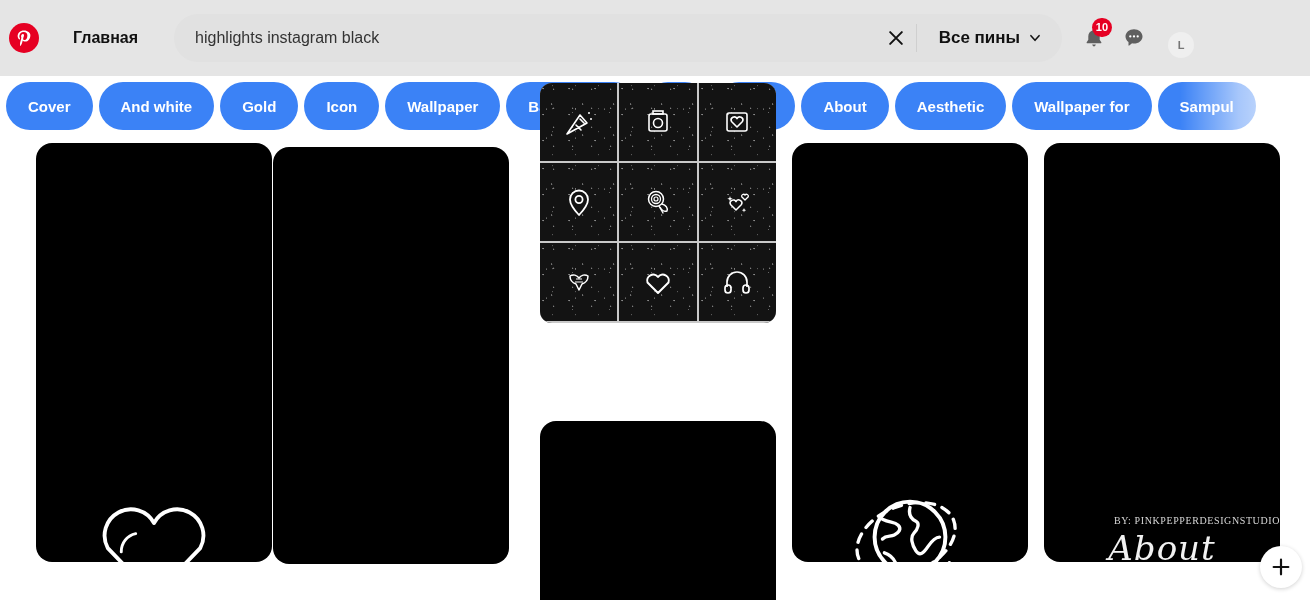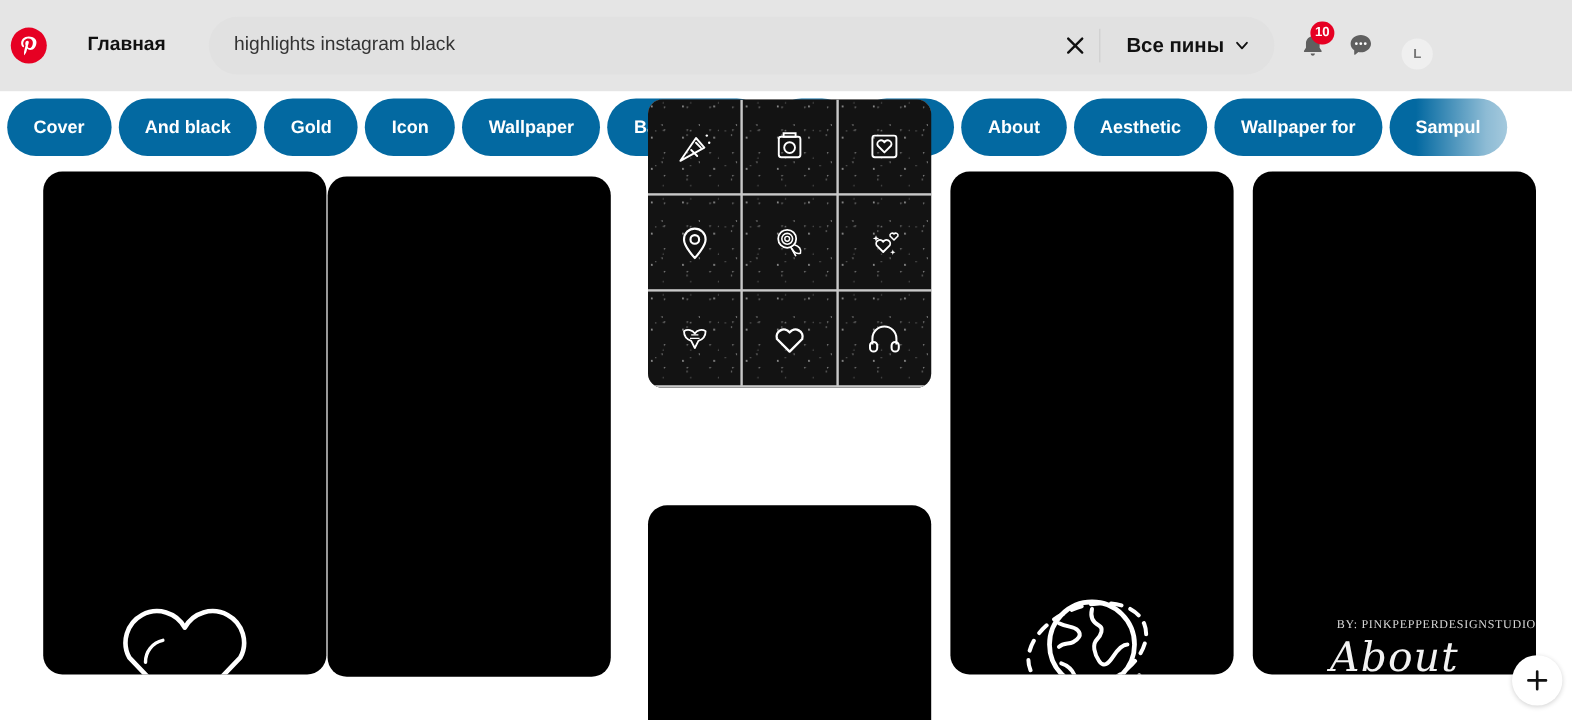--- a/index.html
+++ b/index.html
@@ -96,21 +96,21 @@
   
   .chips {
     position: absolute; top: 81px; left: 0;
     width: 1310px; height: 50px;
     display: flex; align-items: center; gap: 6px;
     padding-left: 6px;
     overflow: hidden;
   }
   .chip {
     height: 48px; border-radius: 24px;
-    background: #0369a1; color: #ffffff;
+    background: #3b82f6; color: #ffffff;
     font-size: 15px; font-weight: bold;
     display: flex; align-items: center; justify-content: center;
     padding: 0 22px; white-space: nowrap;
     cursor: pointer; flex: 0 0 auto;
   }
   .chips-fade {
     position: absolute; top: 81px; right: 0;
     width: 130px; height: 50px;
     background: linear-gradient(to right, rgba(255,255,255,0) 0%, rgba(255,255,255,0.55) 45%, rgba(255,255,255,0.92) 100%);
     pointer-events: none;
@@ -249,21 +249,21 @@
       </svg>
     </div>
 
     <div class="avatar">L</div>
 
   </div>
 </div>
 
 <div class="chips" id="chips-row">
     <div class="chip">Cover</div>
-    <div class="chip">And black</div>
+    <div class="chip">And white</div>
     <div class="chip">Gold</div>
     <div class="chip">Icon</div>
     <div class="chip">Wallpaper</div>
     <div class="chip">Background</div>
     <div class="chip">Me</div>
     <div class="chip">Food</div>
     <div class="chip">About</div>
     <div class="chip">Aesthetic</div>
     <div class="chip">Wallpaper for</div>
     <div class="chip">Sampul</div>

